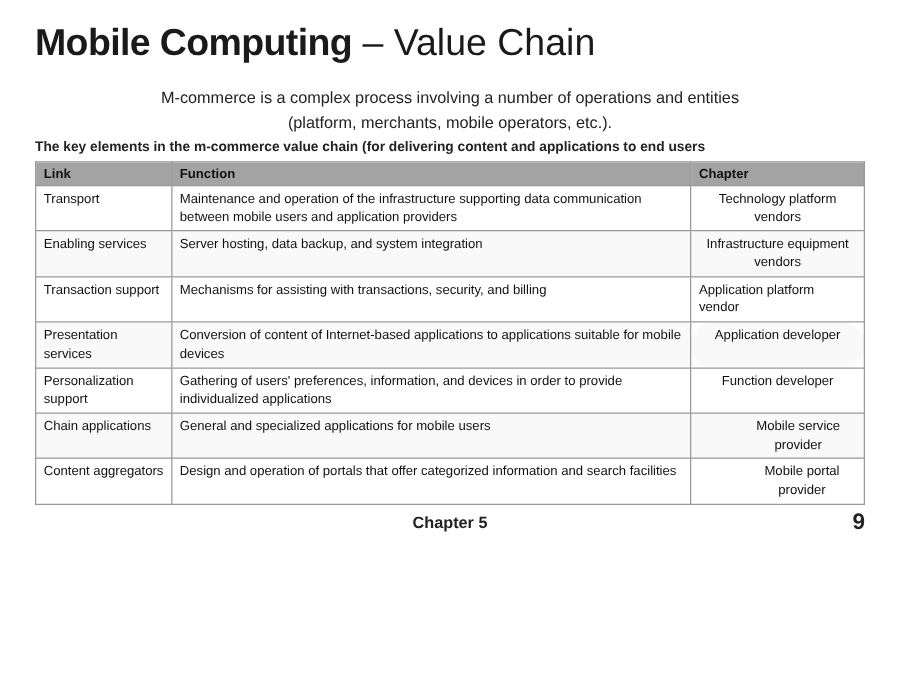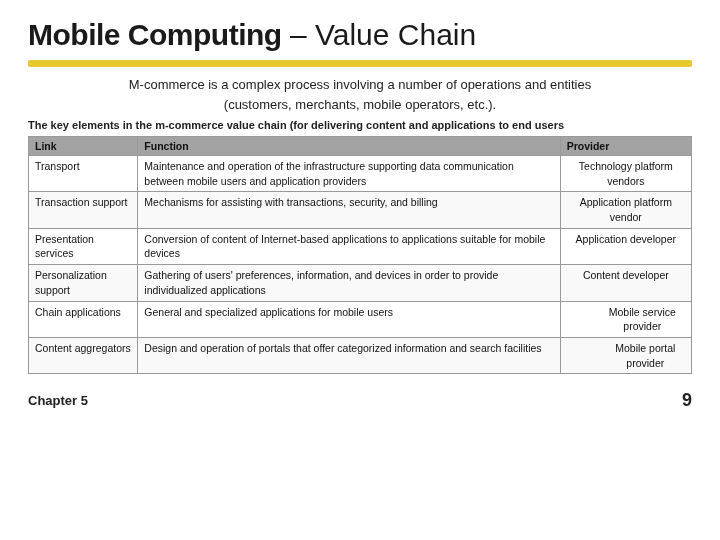--- a/index.html
+++ b/index.html
@@ -73,21 +73,21 @@
       line-height: 1.4;
     }
     tr:nth-child(even) td {
       background: #f9f9f9;
     }
     tr:nth-child(odd) td {
       background: #ffffff;
     }
     .footer {
       display: flex;
-      justify-content: flex-start;
+      justify-content: center;
       align-items: center;
       margin-top: auto;
       padding-top: 6px;
       position: relative;
     }
     .chapter-label {
       font-size: 13px;
       font-weight: bold;
       color: #222;
       text-align: center;
@@ -103,52 +103,57 @@
 </head>
 <body>
 
 <div class="page">
   <div class="title-block">
     <span class="title">Mobile Computing</span><span class="title-sub"> – Value Chain</span>
   </div>
   <div class="yellow-bar"></div>
   <div class="intro">
     <span>M-commerce is a complex process involving a number of operations and entities</span><br>
-    <span>(customers, merchants, mobile operators, etc.).</span>
+    <span>(platform, merchants, mobile operators, etc.).</span>
   </div>
   <div class="key-elements">The key elements in the m-commerce value chain (for delivering content and applications to end users</div>
 
   <table>
     <thead>
       <tr>
         <th>Link</th>
         <th>Function</th>
-        <th>Provider</th>
+        <th>Chapter</th>
       </tr>
     </thead>
     <tbody id="table-body">
         <tr>
           <td>Transport</td>
           <td>Maintenance and operation of the infrastructure supporting data communication between mobile users and application providers</td>
           <td style="text-align: center; margin-top: 16px;">Technology platform vendors</td>
         </tr>
         <tr>
+          <td>Enabling services</td>
+          <td>Server hosting, data backup, and system integration</td>
+          <td style="text-align: center;">Infrastructure equipment vendors</td>
+        </tr>
+        <tr>
           <td>Transaction support</td>
           <td>Mechanisms for assisting with transactions, security, and billing</td>
-          <td style="text-align: center;">Application platform vendor</td>
+          <td style="text-align: left;">Application platform vendor</td>
         </tr>
         <tr>
           <td>Presentation services</td>
           <td>Conversion of content of Internet-based applications to applications suitable for mobile devices</td>
           <td style="text-align: center; border-radius: 17px;">Application developer</td>
         </tr>
         <tr>
           <td>Personalization support</td>
           <td>Gathering of users' preferences, information, and devices in order to provide individualized applications</td>
-          <td style="text-align: center;">Content developer</td>
+          <td style="text-align: center;">Function developer</td>
         </tr>
         <tr>
           <td>Chain applications</td>
           <td>General and specialized applications for mobile users</td>
           <td style="text-align: center; padding-left: 39px;">Mobile service provider</td>
         </tr>
         <tr>
           <td>Content aggregators</td>
           <td>Design and operation of portals that offer categorized information and search facilities</td>
           <td style="text-align: center; padding-left: 45px;">Mobile portal provider</td>

